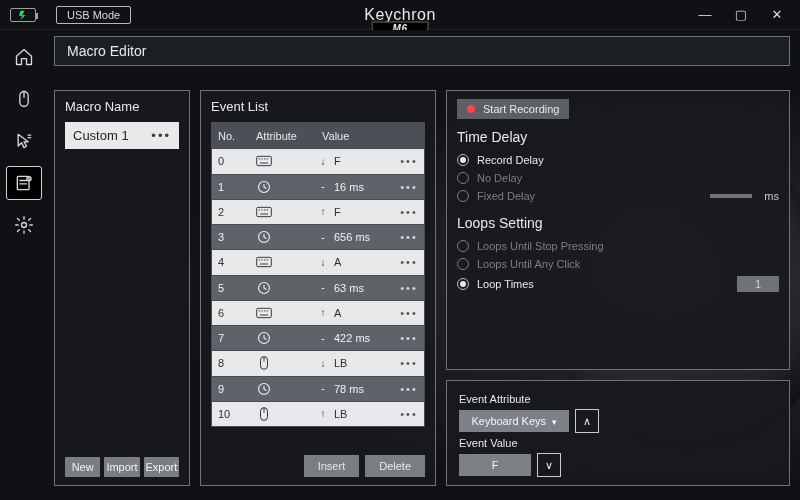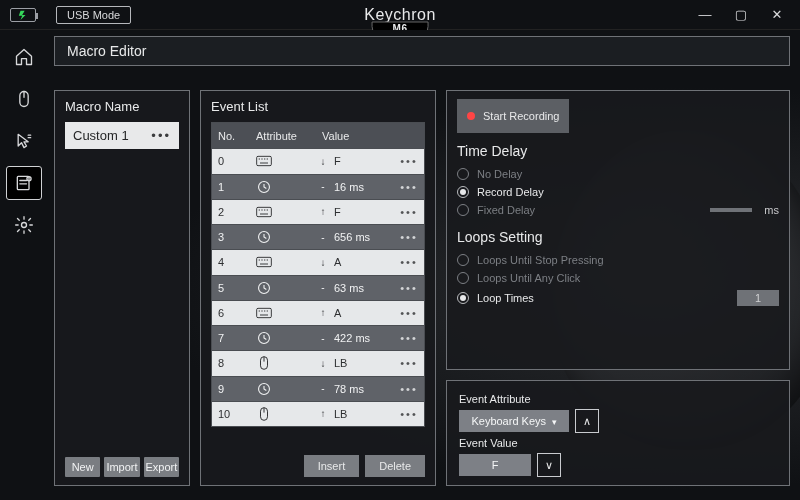--- a/index.html
+++ b/index.html
@@ -17,21 +17,21 @@
   html,body{margin:0;padding:0;width:800px;height:500px;background:var(--bg);overflow:hidden;color:var(--text-light);font-size:12px}
   
   .titlebar{height:30px;display:flex;align-items:center;padding:0 6px;border-bottom:1px solid #222;position:relative}
   .battery{border:1px solid #9c9fa5;border-radius:2px;width:26px;height:14px;display:flex;align-items:center;justify-content:center;position:relative;margin-left:4px}
   .battery::after{content:"";position:absolute;right:-3px;top:4px;width:2px;height:6px;background:#9c9fa5}
   .battery svg{width:10px;height:10px;fill:none;stroke:#35d65a;stroke-width:2}
   .usb{border:1px solid #b6b8bc;color:#d8d9db;padding:2px 10px;margin-left:20px;border-radius:2px;font-size:11px}
   .brand{position:absolute;left:50%;transform:translateX(-50%);font-size:16px;letter-spacing:0.5px;font-weight:300}
   .winctrl{margin-left:auto;display:flex;gap:18px;padding-right:8px;color:#d8d9db}
   .winctrl span{width:18px;text-align:center;font-size:13px;cursor:pointer}
-  .prodbadge{position:absolute;left:50%;top:100%;transform:translate(-50%,-50%);background:#000;border:1px solid #666;border-radius:0 0 10px 10px;padding:0 20px 2px;font-size:10px;font-weight:bold;letter-spacing:0.5px}
+  .prodbadge{position:absolute;left:50%;top:100%;transform:translate(-50%,-50%);background:#000;border:1px solid #666;border-radius:0 0 10px 10px;padding:0 20px 2px;font-size:10px;font-style:italic;font-weight:bold;letter-spacing:0.5px}
   
   .body{display:flex;height:calc(500px - 30px);padding:6px 10px 14px 6px;gap:8px;background:radial-gradient(ellipse at 85% 55%,#2b2d30 0%,#0f1114 55%);position:relative}
   .mousebg{position:absolute;right:-30px;top:100px;width:280px;height:320px;border-radius:48% 48% 48% 48%/55% 55% 45% 45%;background:radial-gradient(circle at 35% 35%,#4c4e51,#232427 70%);opacity:0.45;pointer-events:none;box-shadow:inset -10px -10px 30px #000}
   .sidebar{display:flex;flex-direction:column;gap:8px;width:40px;padding-top:4px}
   .navbtn{width:36px;height:34px;display:flex;align-items:center;justify-content:center;border-radius:3px}
   .navbtn svg{width:20px;height:20px;stroke:#d7d8da;fill:none;stroke-width:1.6;stroke-linecap:round;stroke-linejoin:round}
   .navbtn.sel{border:1px solid #cfd1d4;background:#000}
   .main{flex:1;display:flex;flex-direction:column;gap:24px;position:relative}
   .header{border:1px solid var(--panel-border);padding:6px 12px;font-size:14px;background:#1b1e22}
   .panels{flex:1;display:flex;gap:10px}
@@ -54,21 +54,21 @@
   .tr .attr{color:inherit;display:flex;align-items:center}
   .tr .val{display:flex;gap:6px;align-items:center}
   .tr .arr{width:10px;text-align:center;font-size:10px}
   .tr .rowdots{color:inherit;opacity:.8;letter-spacing:2px;cursor:pointer;text-align:center}
   .rows{overflow:hidden;display:flex;flex-direction:column}
   .btnrow2{margin-top:auto;display:flex;gap:6px;padding-top:10px;justify-content:flex-end}
   .btn2{background:var(--btn);padding:5px 14px;font-size:11px;cursor:pointer}
   
   .rightcol{flex:1;display:flex;flex-direction:column;gap:10px}
   .p-rec{flex:1}
-  .recbtn{background:#5c5f64;display:inline-flex;align-items:center;gap:8px;padding:11px 10px;font-size:11px;cursor:pointer}
+  .recbtn{background:#5c5f64;display:inline-flex;align-items:center;gap:8px;padding:4px 10px;font-size:11px;cursor:pointer}
   .recdot{width:8px;height:8px;background:var(--accent);border-radius:50%}
   .section-title{margin:10px 0 6px;font-size:14px}
   .radio{display:flex;align-items:center;gap:8px;padding:3px 0;font-size:11px;color:var(--text-dim);cursor:pointer}
   .radio .circ{width:12px;height:12px;border:1.5px solid #b9bbbe;border-radius:50%;display:flex;align-items:center;justify-content:center}
   .radio.sel{color:var(--text-light)}
   .radio.sel .circ::after{content:"";width:6px;height:6px;background:#e7e8ea;border-radius:50%;display:block}
   .radio.disabled{color:#7c7f84}
   .radio.disabled .circ{border-color:#7c7f84}
   .inline-inp{background:#6f7277;color:#d1d2d4;padding:2px 4px;font-size:11px;min-width:28px;text-align:center;margin-left:auto}
   .inline-inp.num{width:42px}
@@ -371,27 +371,27 @@
 
       <div class="rightcol">
         <div class="panel p-rec">
           <div>
             <span class="recbtn">
               <span class="recdot"></span>
               <span>Start Recording</span>
             </span>
           </div>
           <div class="section-title">Time Delay</div>
+          <div class="radio sel">
+              <span class="circ"></span>
+              <span>Record Delay</span>
+            </div>
           <div class="radio disabled">
               <span class="circ"></span>
               <span>No Delay</span>
-            </div>
-          <div class="radio sel">
-              <span class="circ"></span>
-              <span>Record Delay</span>
             </div>
           <div class="radio disabled looprow">
             <span class="circ"></span>
               <span>Fixed Delay</span>
             <span class="inline-inp num"></span>
             <span class="ms">ms</span>
           </div>
 
           <div class="section-title">Loops Setting</div>
           <div class="radio disabled">

